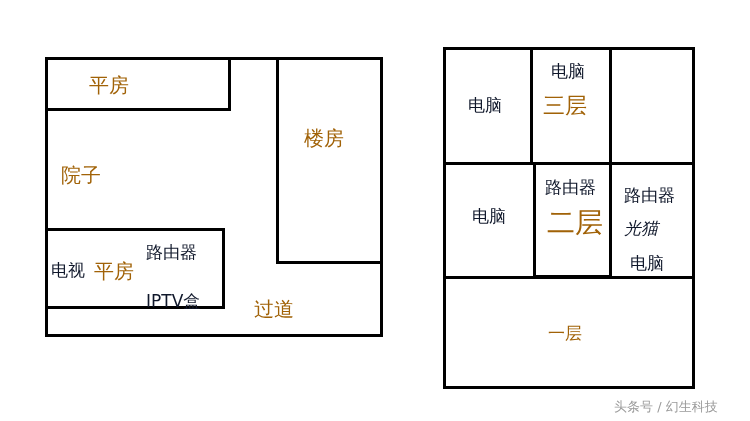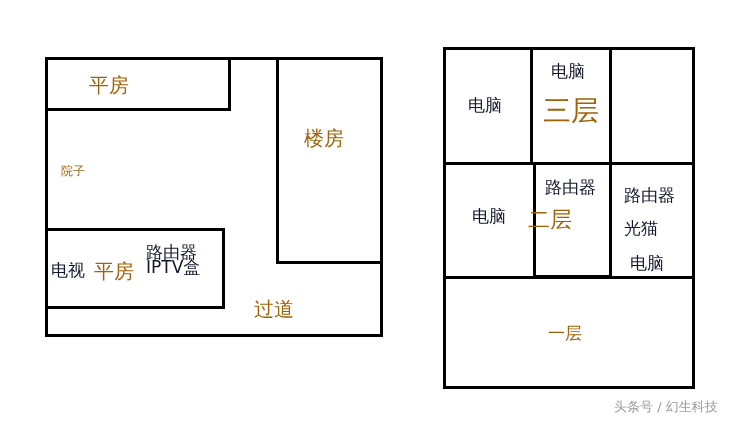--- a/index.html
+++ b/index.html
@@ -14,49 +14,49 @@
 </head>
 <body>
 
 <div>
   <div class="box" style="left:45px;top:57px;width:338px;height:280px;"></div>
   <div class="box" style="left:45px;top:57px;width:186px;height:54px;"></div>
   <div class="box" style="left:276px;top:57px;width:107px;height:207px;"></div>
   <div class="box" style="left:45px;top:228px;width:180px;height:81px;"></div>
 
   <span class="lbl red" style="left:89px;top:75px;font-size:20px;">平房</span>
-  <span class="lbl red" style="left:61px;top:165px;font-size:12px;">院子</span>
+  <span class="lbl red" style="left:61px;top:165px;font-size:20px;">院子</span>
   <span class="lbl red" style="left:304px;top:108px;font-size:20px;margin-top:20px;">楼房</span>
   <span class="lbl red" style="left:94px;top:261px;font-size:20px;">平房</span>
   <span class="lbl red" style="left:254px;top:299px;font-size:20px;text-align:center;">过道</span>
 
   <span class="lbl blue" style="left:51px;top:262px;font-size:17px;">电视</span>
   <span class="lbl blue" style="left:146px;top:244px;font-size:17px;">路由器</span>
-  <span class="lbl blue" style="left:146px;top:259px;font-size:17px;">IPTV盒</span>
+  <span class="lbl blue" style="left:146px;top:293px;font-size:17px;">IPTV盒</span>
 </div>
 
 <div>
   <div class="box" style="left:443px;top:47px;width:252px;height:342px;"></div>
 
   <div class="box" style="left:443px;top:47px;width:90px;height:118px;"></div>
   <div class="box" style="left:530px;top:47px;width:82px;height:118px;"></div>
 
   <div class="box" style="left:443px;top:162px;width:93px;height:117px;"></div>
   <div class="box" style="left:533px;top:162px;width:79px;height:116px;"></div>
   <div class="box" style="left:609px;top:162px;width:86px;height:117px;"></div>
 
   <div class="box" style="left:443px;top:276px;width:252px;height:113px;"></div>
 
   <span class="lbl blue" style="left:468px;top:97px;font-size:17px;">电脑</span>
   <span class="lbl blue" style="left:551px;top:63px;font-size:17px;">电脑</span>
-  <span class="lbl red" style="left:543px;top:97px;font-size:28px;">三层</span>
+  <span class="lbl red" style="left:543px;top:97px;font-size:22px;font-family:Liberation Mono, monospace;">三层</span>
 
   <span class="lbl blue" style="left:472px;top:208px;font-size:17px;">电脑</span>
   <span class="lbl blue" style="left:545px;top:179px;font-size:17px;">路由器</span>
-  <span class="lbl red" style="left:528px;top:209px;font-size:22px;">二层</span>
+  <span class="lbl red" style="left:547px;top:209px;font-size:28px;">二层</span>
   <span class="lbl blue" style="left:624px;top:187px;font-size:17px;">路由器</span>
-  <span class="lbl blue" style="left:624px;top:220px;font-size:17px;">光猫</span>
+  <span class="lbl blue" style="left:624px;top:220px;font-size:17px;font-style:italic;">光猫</span>
   <span class="lbl blue" style="left:630px;top:255px;font-size:17px;">电脑</span>
 
   <span class="lbl red" style="left:548px;top:325px;font-size:17px;">一层</span>
 </div>
 
 <span class="lbl wm" style="left:614px;top:400px;font-size:13px;">头条号 / 幻生科技</span>
 
 </body></html>

